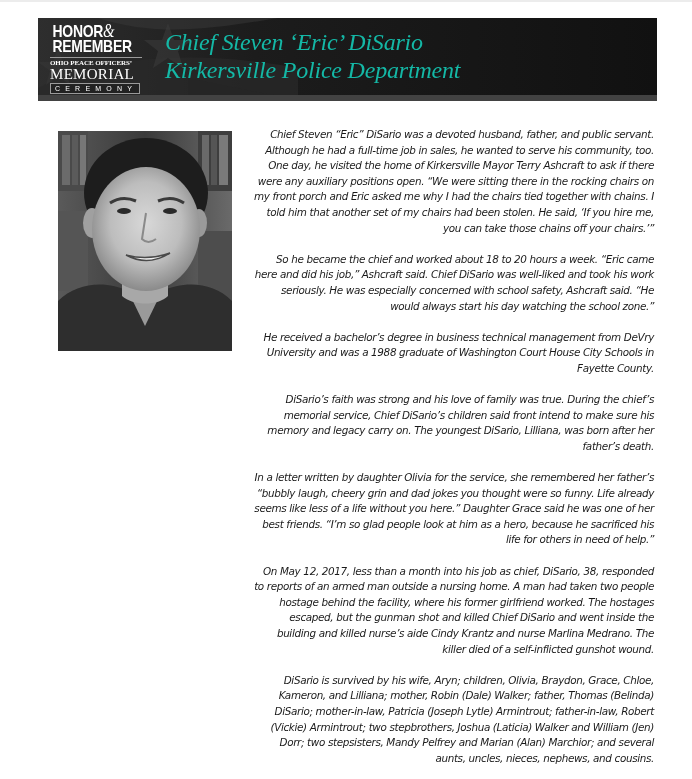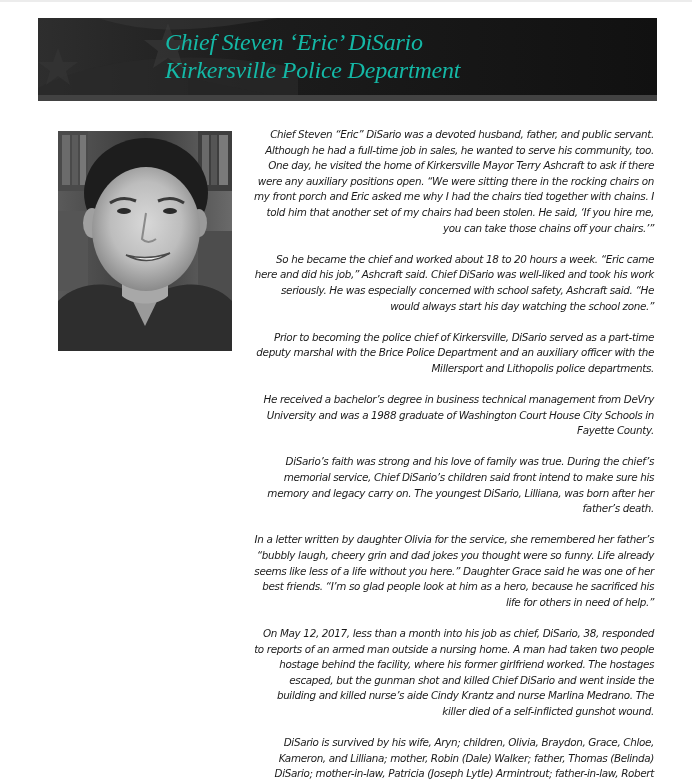--- a/index.html
+++ b/index.html
@@ -168,20 +168,27 @@
       </linearGradient>
     </defs>
     <rect x="0" y="0" width="619" height="83" fill="url(#hg)"></rect>
     <path d="M0 70 C 60 40, 150 30, 260 50 L 260 83 L 0 83 Z" fill="#2a2a2a" opacity="0.7"></path>
     <path d="M60 0 C 120 20, 180 10, 240 0 Z" fill="#3a3a3a" opacity="0.5"></path>
     <polygon points="130,5 136,22 154,22 140,33 145,50 130,40 115,50 120,33 106,22 124,22" fill="#3c3c3c" opacity="0.55"></polygon>
     <polygon points="20,30 25,44 40,44 28,53 32,67 20,58 8,67 12,53 0,44 15,44" fill="#383838" opacity="0.5"></polygon>
     <path d="M150 60 C 200 70, 250 83, 300 83 L 150 83 Z" fill="#262626" opacity="0.8"></path>
   </svg>
 
+  <div class="logo">
+    <div class="logo-honor"><span>HONOR</span><span class="logo-amp">&amp;</span></div>
+    <div class="logo-remember">REMEMBER</div>
+    <div class="logo-ohio">OHIO PEACE OFFICERS’</div>
+    <div class="logo-memorial">MEMORIAL</div>
+    <div class="logo-ceremony">CEREMONY</div>
+  </div>
 
   <div class="header-title">
     <div>Chief Steven ‘Eric’ DiSario</div>
     <div>Kirkersville Police Department</div>
   </div>
 
   <div class="header-strip"></div>
 </div>
 
 <div class="photo">
@@ -231,19 +238,18 @@
 
     <path d="M88 82 L 84 108 Q 90 114, 98 108" stroke="#8a8a8a" stroke-width="2" fill="none"></path>
 
     <path d="M68 124 Q 90 136, 112 122 Q 90 130, 68 124 Z" fill="#f0f0f0" stroke="#4a4a4a" stroke-width="1.5"></path>
   </svg>
 </div>
 
 <div class="article">
   <p>Chief Steven “Eric” DiSario was a devoted husband, father, and public servant. Although he had a full-time job in sales, he wanted to serve his community, too. One day, he visited the home of Kirkersville Mayor Terry Ashcraft to ask if there were any auxiliary positions open. “We were sitting there in the rocking chairs on my front porch and Eric asked me why I had the chairs tied together with chains. I told him that another set of my chairs had been stolen. He said, ‘If you hire me, you can take those chains off your chairs.’”</p>
   <p>So he became the chief and worked about 18 to 20 hours a week. “Eric came here and did his job,” Ashcraft said. Chief DiSario was well-liked and took his work seriously. He was especially concerned with school safety, Ashcraft said. “He would always start his day watching the school zone.”</p>
-  <p>Prior to becoming the police chief of Kirkersville, DiSario served as a part-time deputy marshal with the Brice Police Department and an auxiliary officer with the Millersport and Lithopolis police departments.</p>
   <p>He received a bachelor’s degree in business technical management from DeVry University and was a 1988 graduate of Washington Court House City Schools in Fayette County.</p>
   <p>DiSario’s faith was strong and his love of family was true. During the chief’s memorial service, Chief DiSario’s children said front intend to make sure his memory and legacy carry on. The youngest DiSario, Lilliana, was born after her father’s death.</p>
   <p>In a letter written by daughter Olivia for the service, she remembered her father’s “bubbly laugh, cheery grin and dad jokes you thought were so funny. Life already seems like less of a life without you here.” Daughter Grace said he was one of her best friends. “I’m so glad people look at him as a hero, because he sacrificed his life for others in need of help.”</p>
   <p>On May 12, 2017, less than a month into his job as chief, DiSario, 38, responded to reports of an armed man outside a nursing home. A man had taken two people hostage behind the facility, where his former girlfriend worked. The hostages escaped, but the gunman shot and killed Chief DiSario and went inside the building and killed nurse’s aide Cindy Krantz and nurse Marlina Medrano. The killer died of a self-inflicted gunshot wound.</p>
   <p>DiSario is survived by his wife, Aryn; children, Olivia, Braydon, Grace, Chloe, Kameron, and Lilliana; mother, Robin (Dale) Walker; father, Thomas (Belinda) DiSario; mother-in-law, Patricia (Joseph Lytle) Armintrout; father-in-law, Robert (Vickie) Armintrout; two stepbrothers, Joshua (Laticia) Walker and William (Jen) Dorr; two stepsisters, Mandy Pelfrey and Marian (Alan) Marchior; and several aunts, uncles, nieces, nephews, and cousins.</p>
 </div>
 
 </body></html>

